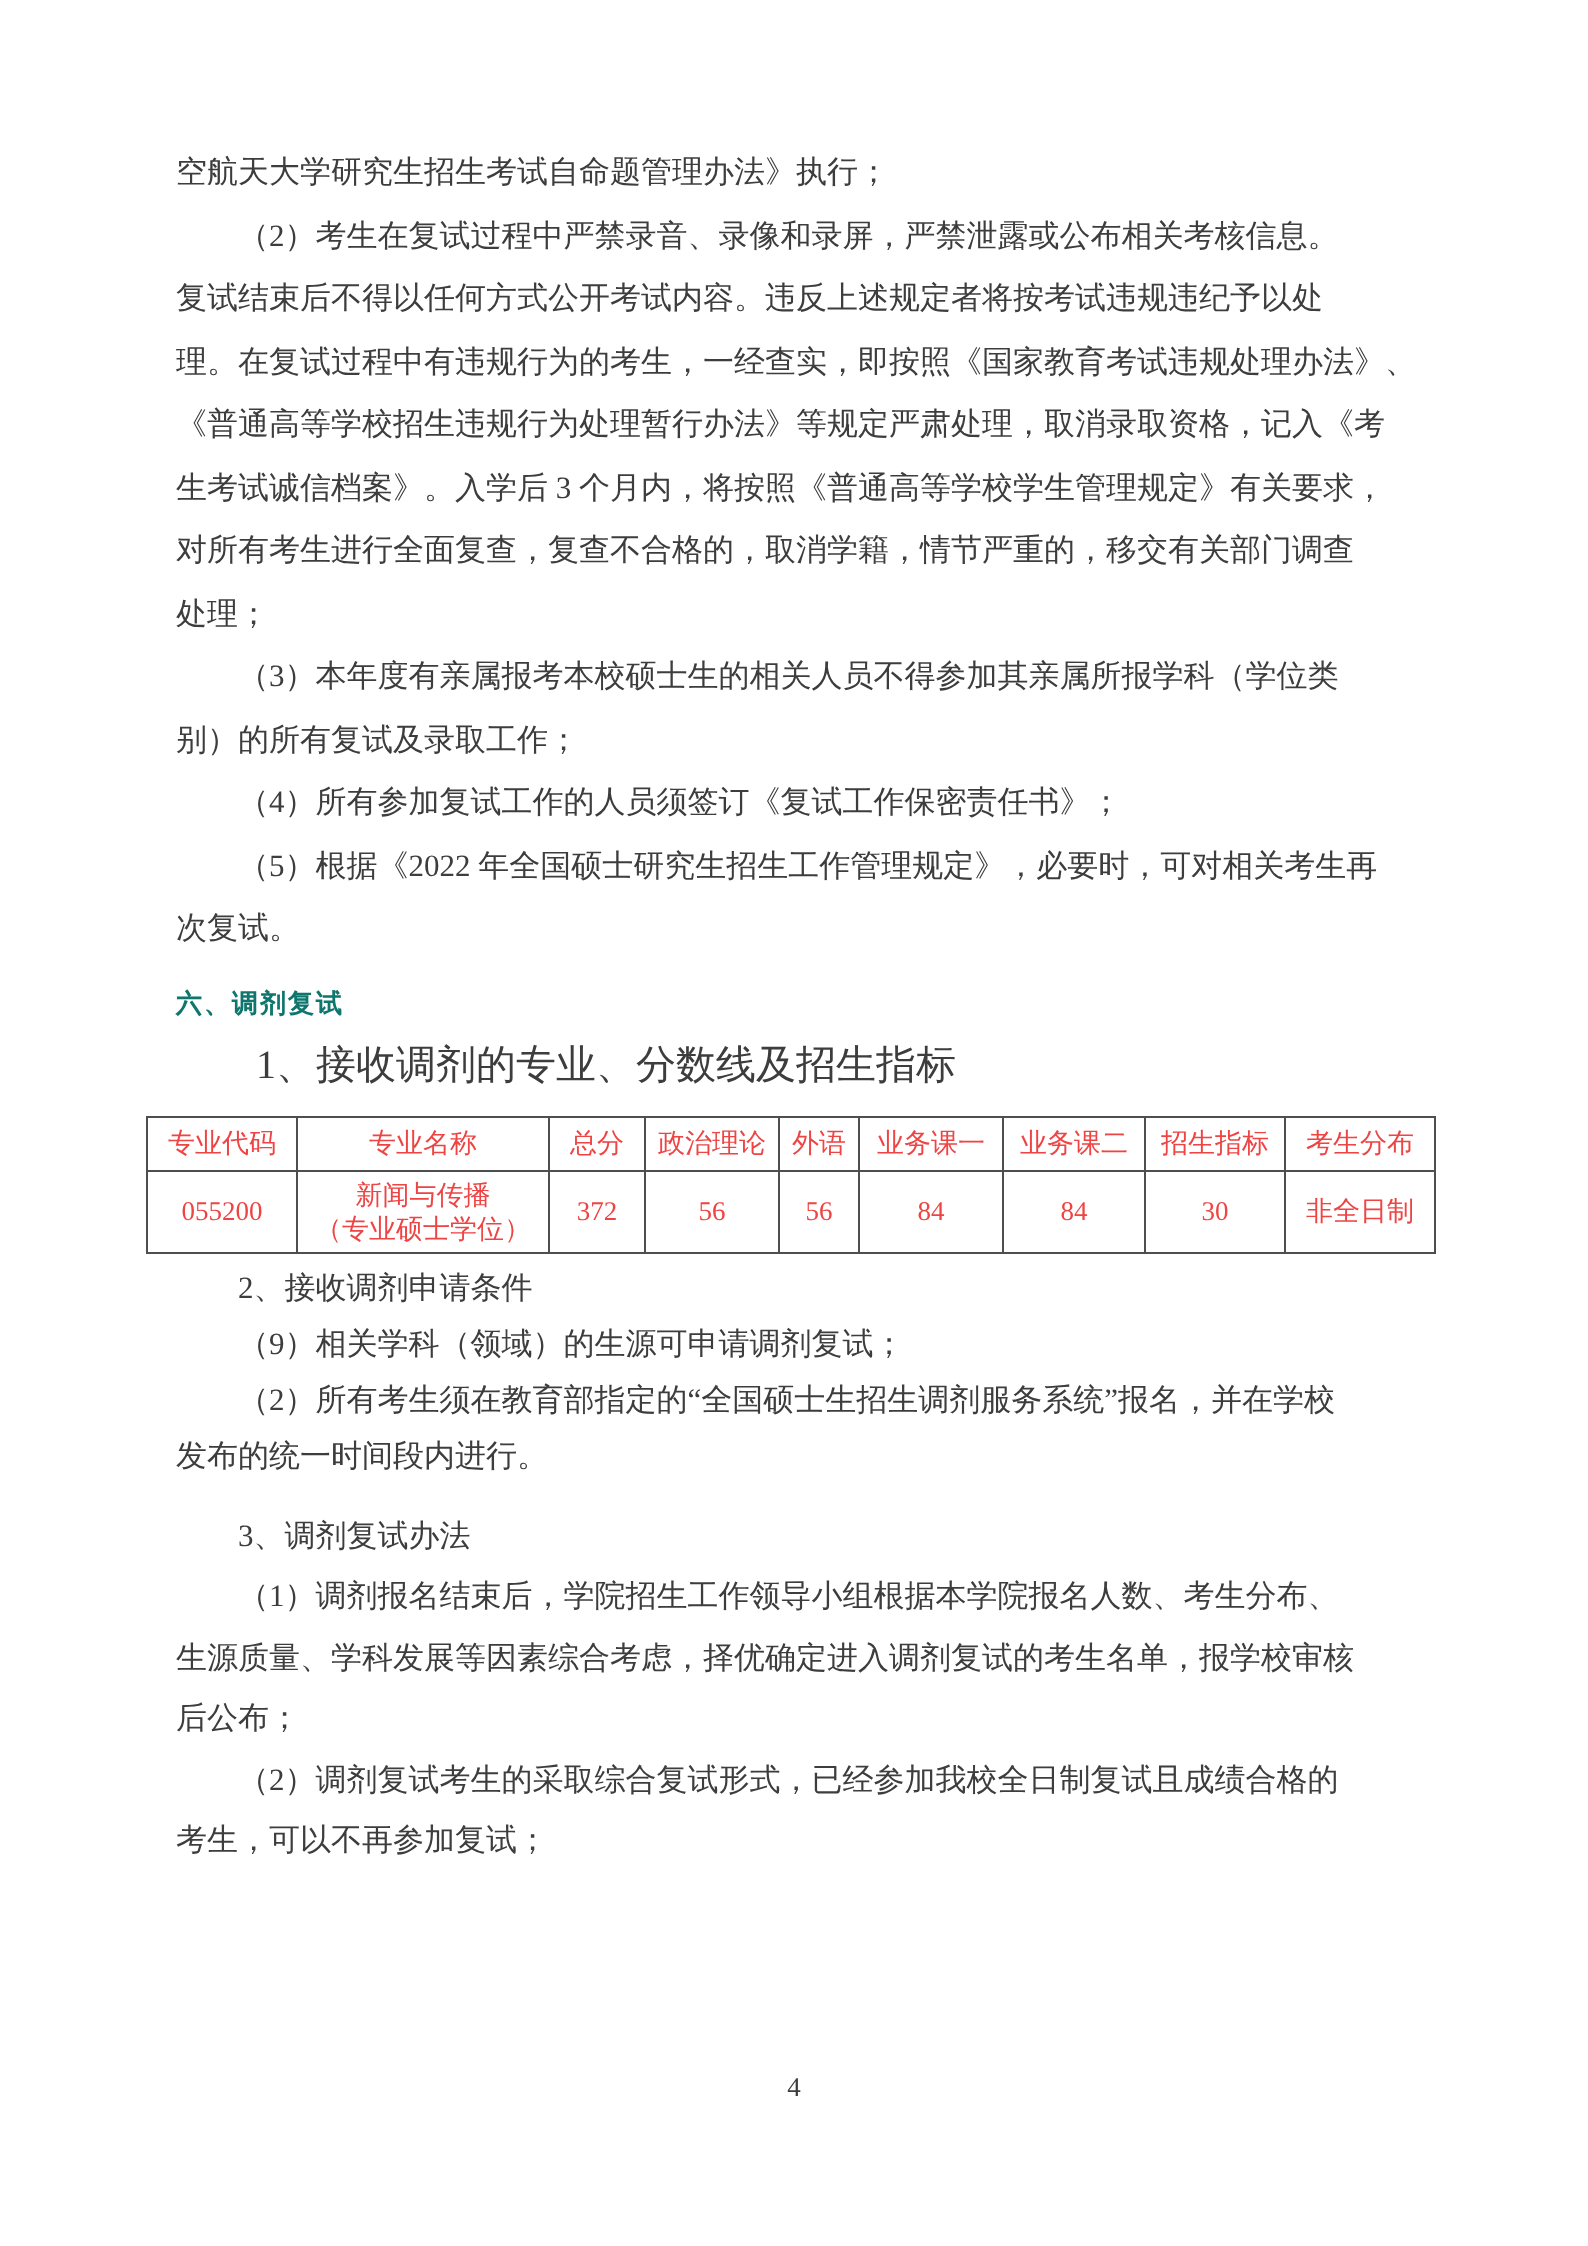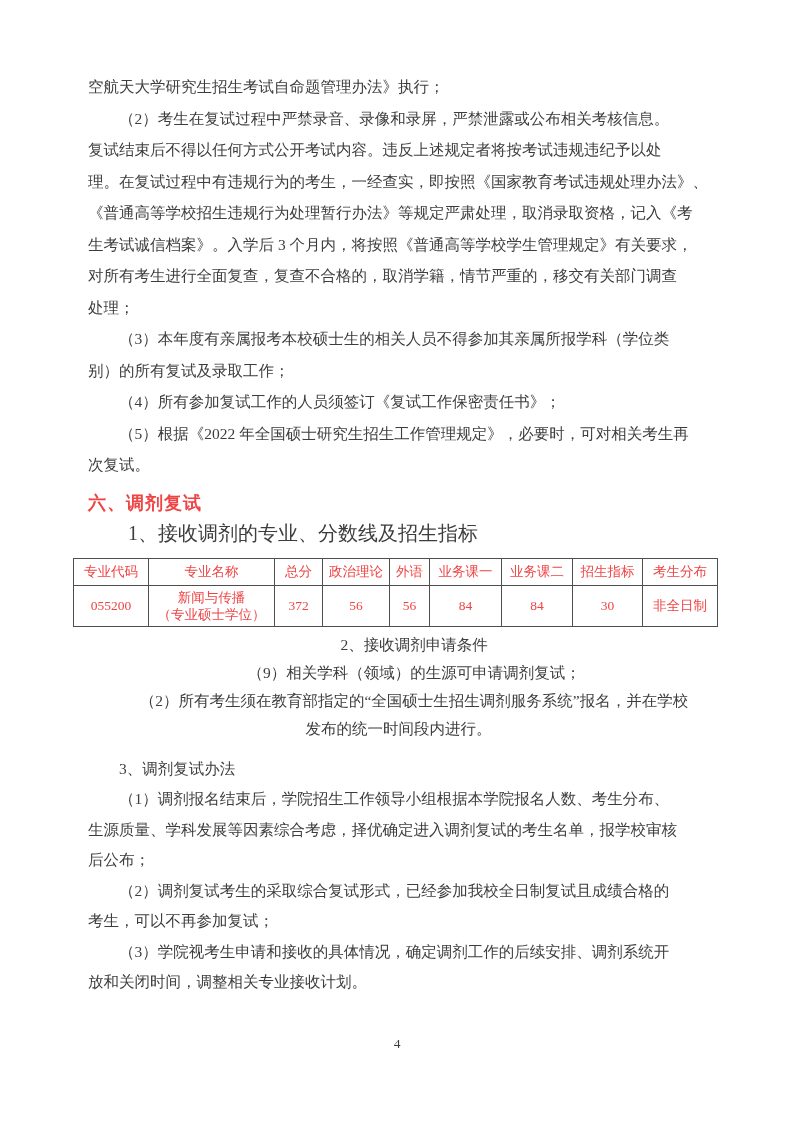--- a/index.html
+++ b/index.html
@@ -30,23 +30,23 @@
     font-size: 15.5px;
     line-height: 31.5px;
     white-space: pre-line;
     text-align: left;
   }
   .ind { text-indent: 2em; }
   .sec-heading {
     margin: 7px 0 0 0;
     font-family: "DejaVu Sans", "Liberation Sans", sans-serif;
     font-weight: 700;
-    font-size: 18px;
+    font-size: 13px;
     line-height: 30px;
-    color: #ef4444;
+    color: #0f766e;
     letter-spacing: 1px;
   }
   p.sub1 {
     margin: 0;
     font-size: 20px;
     line-height: 31px;
     text-indent: 2em;
     white-space: pre-line;
   }
   table.quota {
@@ -73,21 +73,20 @@
     height: 36px;
     line-height: 17px;
     white-space: pre-line;
   }
   .sec2 p {
     margin: 0;
     font-size: 15.5px;
     line-height: 28px;
     text-indent: 2em;
     white-space: pre-line;
-    text-align: center;
   }
   .sec3 p {
     margin: 0;
     font-size: 15.5px;
     line-height: 30.5px;
     text-indent: 2em;
     white-space: pre-line;
   }
   .sec3 { margin-top: 11px; }
   .pageno {
@@ -172,20 +171,18 @@
 发布的统一时间段内进行。</p>
     </div>
 
     <div class="sec3">
       <p>3、调剂复试办法</p>
       <p>（1）调剂报名结束后，学院招生工作领导小组根据本学院报名人数、考生分布、
 生源质量、学科发展等因素综合考虑，择优确定进入调剂复试的考生名单，报学校审核
 后公布；</p>
       <p>（2）调剂复试考生的采取综合复试形式，已经参加我校全日制复试且成绩合格的
 考生，可以不再参加复试；</p>
-      <p>（3）学院视考生申请和接收的具体情况，确定调剂工作的后续安排、调剂系统开
-放和关闭时间，调整相关专业接收计划。</p>
     </div>
 
   </div>
 
   <div class="pageno">4</div>
 </div>
 
 </body></html>

